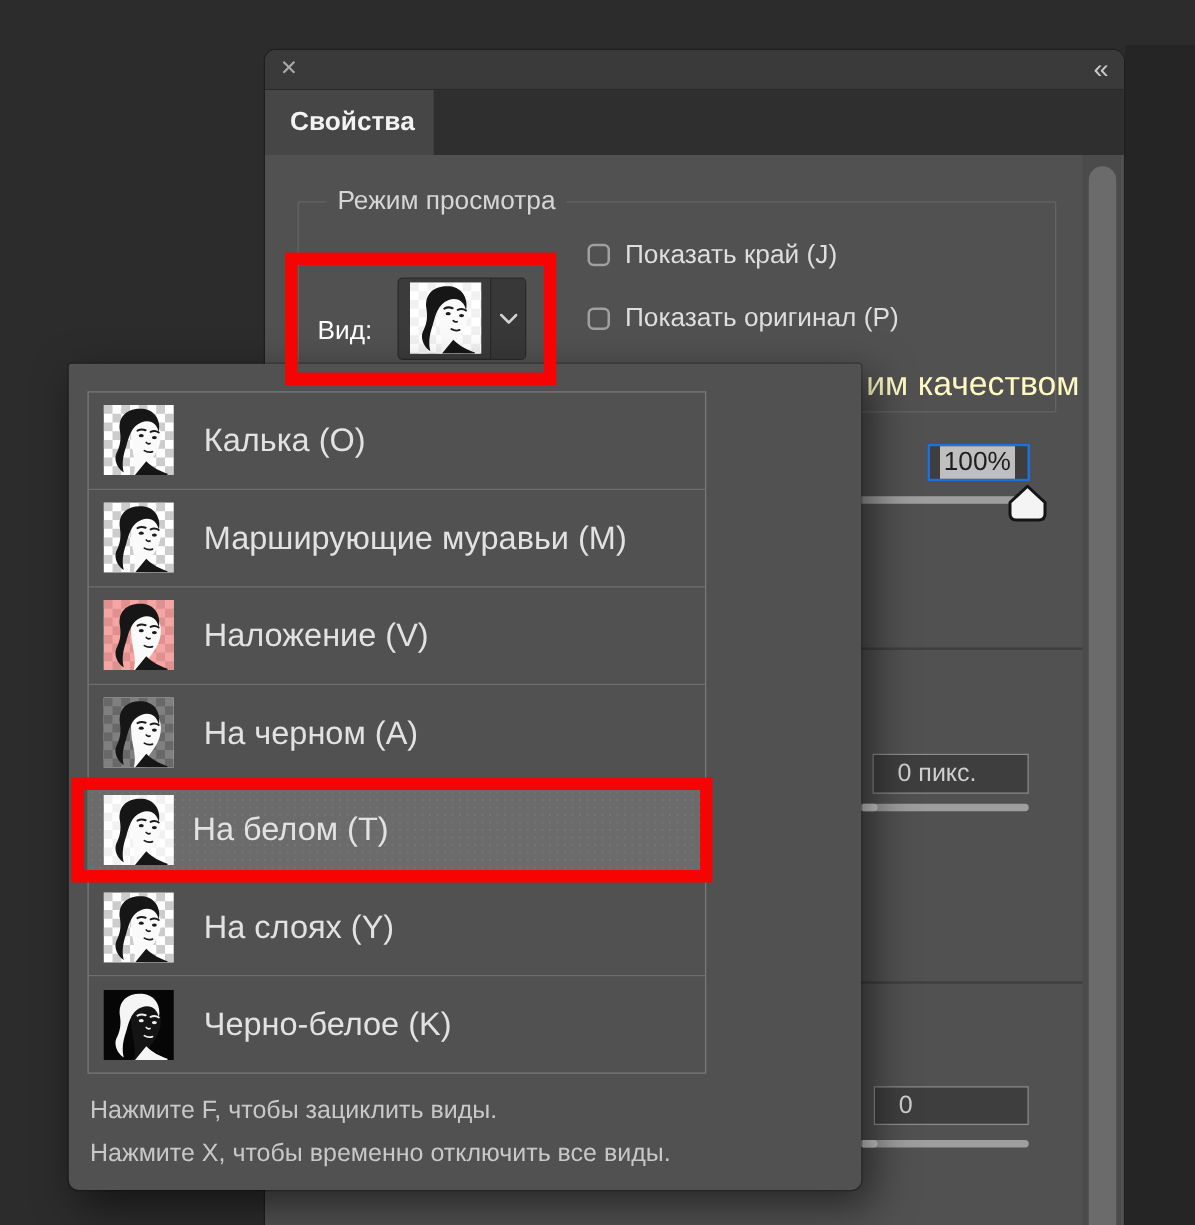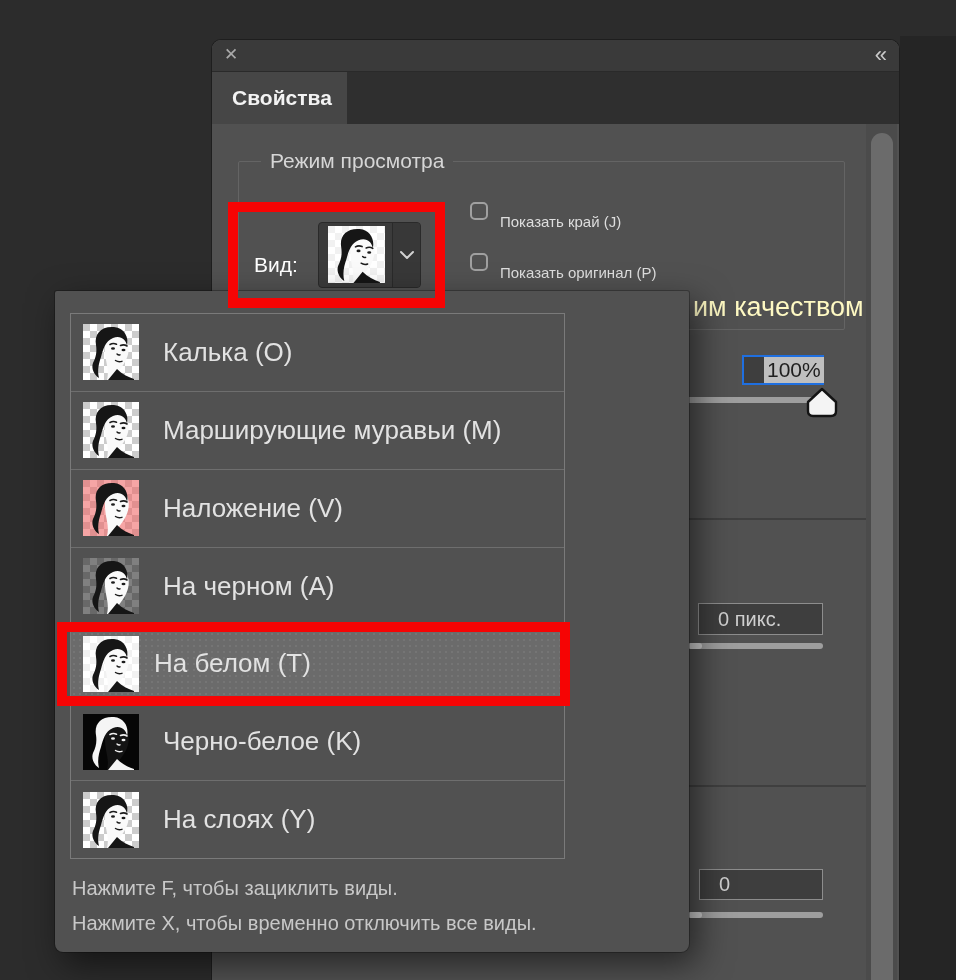--- a/index.html
+++ b/index.html
@@ -44,21 +44,21 @@
   .group-legend{
     position:absolute;left:22px;top:-13px;background:#515151;padding:0 9px;
     font-size:21px;color:#d6d6d6;white-space:nowrap;
   }
   .checkbox-row{position:absolute;display:flex;align-items:center;gap:12px;}
   .cb-row1{left:258px;top:68px;}
   .cb-row2{left:258px;top:119px;}
   .checkbox{
     width:18px;height:18px;border:2px solid #a0a0a0;border-radius:5px;background:transparent;box-sizing:border-box;flex:none;
   }
-  .cb-label{font-size:15px;color:#dedede;white-space:nowrap;margin-top:21px;}
+  .cb-label{font-size:21px;color:#dedede;white-space:nowrap;}
 
   .view-label{position:absolute;left:42px;top:113px;font-size:21px;color:#ffffff;margin-top:16px;}
 
   .view-dropdown{
     position:absolute;left:106px;top:98px;width:103px;height:66px;
     display:flex;align-items:stretch;background:#3b3b3b;border:1px solid #2a2a2a;
     border-radius:4px;box-sizing:border-box;overflow:hidden;
   }
   .view-dropdown .thumb{width:57px;height:57px;margin:3px 0 3px 9px;}
   .dd-arrow{
@@ -67,21 +67,21 @@
   }
 
   .clipped-label{position:absolute;left:481px;top:168px;font-size:27px;color:#fef9c3;white-space:nowrap;}
 
   
   .value-input{
     position:absolute;background:#3e3e3e;border:1px solid #8d8d8d;box-sizing:border-box;
     display:flex;align-items:center;font-size:20px;color:#cfcfcf;padding-left:19px;
   }
   .input-focused{
-    left:530px;top:231px;width:82px;height:30px;border:2px solid #1f6fe0;padding-left:20px;
+    left:530px;top:231px;width:82px;height:30px;border:2px solid #1f6fe0;padding-left:8px;
   }
   .selection{background:#bfbfbf;color:#1f1f1f;padding:1px 3px;font-size:21px;}
 
   .slider-track{position:absolute;height:6px;background:#9e9e9e;border-radius:3px;}
   .slider-track .fill{position:absolute;left:0;top:0;bottom:0;width:14px;background:#cdcdcd;border-radius:3px;}
   .track-1{left:420px;top:273px;width:191px;}
   .track-2{left:476px;top:519px;width:135px;}
   .track-3{left:476px;top:788px;width:135px;}
   .slider-handle{position:absolute;left:593px;top:263px;width:34px;height:31px;}
 
@@ -289,46 +289,46 @@
     <path d="M25 56 L34 45 C39 50 45 53 51 55 L51 56 Z" fill="#161616"></path>
     <ellipse cx="30" cy="24.5" rx="2" ry="1.3" fill="#1c1c1c"></ellipse>
     <ellipse cx="40.5" cy="26" rx="2" ry="1.3" fill="#1c1c1c"></ellipse>
     <path d="M27 20.5 Q30 18.8 33.5 20.2 M37.5 21.5 Q41 20 44 22" fill="none" stroke="#1c1c1c" stroke-width="1.6" stroke-linecap="round"></path>
     <path d="M34 30 q1.5 1.5 3 .8 M32.5 36.5 q3 2 6.5 .8" fill="none" stroke="#1c1c1c" stroke-width="1.4" stroke-linecap="round"></path>
   </svg>
         </span>
         <span class="menu-label">На белом (T)</span>
       </div>
       <div class="menu-row">
+        <span class="thumb v-transparent">
+          <svg viewBox="0 0 56 56">
+    <path d="M23 16 C27 8 40 7 44 16 C47 23 46 31 42 38 C39 43 36 46 34 50 L33 56 L24 56 C26 48 24 42 23 36 C22 29 21 22 23 16 Z" fill="#fafafa"></path>
+    <path d="M31 3 C18 2 11 10 13 21 C14 28 13 33 10 39 C8 44 11 51 16 54 C14 46 16 39 18 33 C20 26 22 17 30 14 C37 11 43 15 44 22 C46 14 42 4 31 3 Z" fill="#161616"></path>
+    <path d="M25 56 L34 45 C39 50 45 53 51 55 L51 56 Z" fill="#161616"></path>
+    <ellipse cx="30" cy="24.5" rx="2" ry="1.3" fill="#1c1c1c"></ellipse>
+    <ellipse cx="40.5" cy="26" rx="2" ry="1.3" fill="#1c1c1c"></ellipse>
+    <path d="M27 20.5 Q30 18.8 33.5 20.2 M37.5 21.5 Q41 20 44 22" fill="none" stroke="#1c1c1c" stroke-width="1.6" stroke-linecap="round"></path>
+    <path d="M34 30 q1.5 1.5 3 .8 M32.5 36.5 q3 2 6.5 .8" fill="none" stroke="#1c1c1c" stroke-width="1.4" stroke-linecap="round"></path>
+  </svg>
+        </span>
+        <span class="menu-label">На слоях (Y)</span>
+      </div>
+      <div class="menu-row">
         <span class="thumb v-black-white">
           <svg viewBox="0 0 56 56">
     <path d="M23 16 C27 8 40 7 44 16 C47 23 46 31 42 38 C39 43 36 46 34 50 L33 56 L24 56 C26 48 24 42 23 36 C22 29 21 22 23 16 Z" fill="#141414"></path>
     <path d="M31 3 C18 2 11 10 13 21 C14 28 13 33 10 39 C8 44 11 51 16 54 C14 46 16 39 18 33 C20 26 22 17 30 14 C37 11 43 15 44 22 C46 14 42 4 31 3 Z" fill="#f5f5f5"></path>
     <path d="M25 56 L34 45 C39 50 45 53 51 55 L51 56 Z" fill="#f5f5f5"></path>
     <ellipse cx="30" cy="24.5" rx="2" ry="1.3" fill="#f0f0f0"></ellipse>
     <ellipse cx="40.5" cy="26" rx="2" ry="1.3" fill="#f0f0f0"></ellipse>
     <path d="M27 20.5 Q30 18.8 33.5 20.2 M37.5 21.5 Q41 20 44 22" fill="none" stroke="#f0f0f0" stroke-width="1.6" stroke-linecap="round"></path>
     <path d="M34 30 q1.5 1.5 3 .8 M32.5 36.5 q3 2 6.5 .8" fill="none" stroke="#f0f0f0" stroke-width="1.4" stroke-linecap="round"></path>
   </svg>
         </span>
         <span class="menu-label">Черно-белое (K)</span>
       </div>
-      <div class="menu-row">
-        <span class="thumb v-transparent">
-          <svg viewBox="0 0 56 56">
-    <path d="M23 16 C27 8 40 7 44 16 C47 23 46 31 42 38 C39 43 36 46 34 50 L33 56 L24 56 C26 48 24 42 23 36 C22 29 21 22 23 16 Z" fill="#fafafa"></path>
-    <path d="M31 3 C18 2 11 10 13 21 C14 28 13 33 10 39 C8 44 11 51 16 54 C14 46 16 39 18 33 C20 26 22 17 30 14 C37 11 43 15 44 22 C46 14 42 4 31 3 Z" fill="#161616"></path>
-    <path d="M25 56 L34 45 C39 50 45 53 51 55 L51 56 Z" fill="#161616"></path>
-    <ellipse cx="30" cy="24.5" rx="2" ry="1.3" fill="#1c1c1c"></ellipse>
-    <ellipse cx="40.5" cy="26" rx="2" ry="1.3" fill="#1c1c1c"></ellipse>
-    <path d="M27 20.5 Q30 18.8 33.5 20.2 M37.5 21.5 Q41 20 44 22" fill="none" stroke="#1c1c1c" stroke-width="1.6" stroke-linecap="round"></path>
-    <path d="M34 30 q1.5 1.5 3 .8 M32.5 36.5 q3 2 6.5 .8" fill="none" stroke="#1c1c1c" stroke-width="1.4" stroke-linecap="round"></path>
-  </svg>
-        </span>
-        <span class="menu-label">На слоях (Y)</span>
-      </div>
     </div>
   <div class="hint hint-1">Нажмите F, чтобы зациклить виды.</div>
   <div class="hint hint-2">Нажмите X, чтобы временно отключить все виды.</div>
 </div>
 
 <div class="annotation annotation-1" style="border-color: rgb(246, 4, 4);"></div>
 <div class="annotation annotation-2" style="border-color: rgb(246, 4, 4);"></div>
 
 </body></html>

